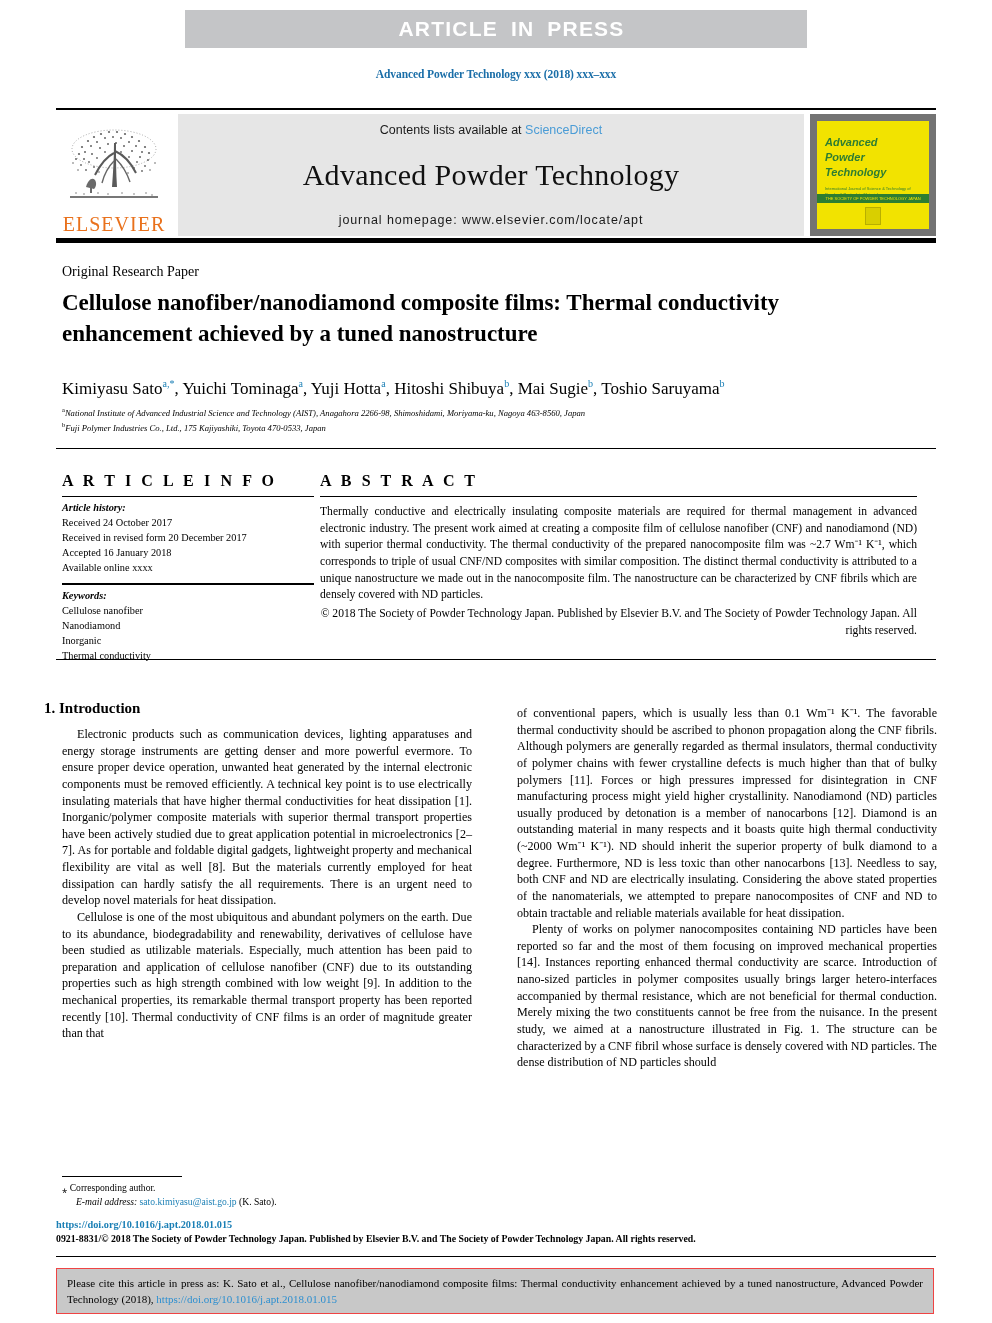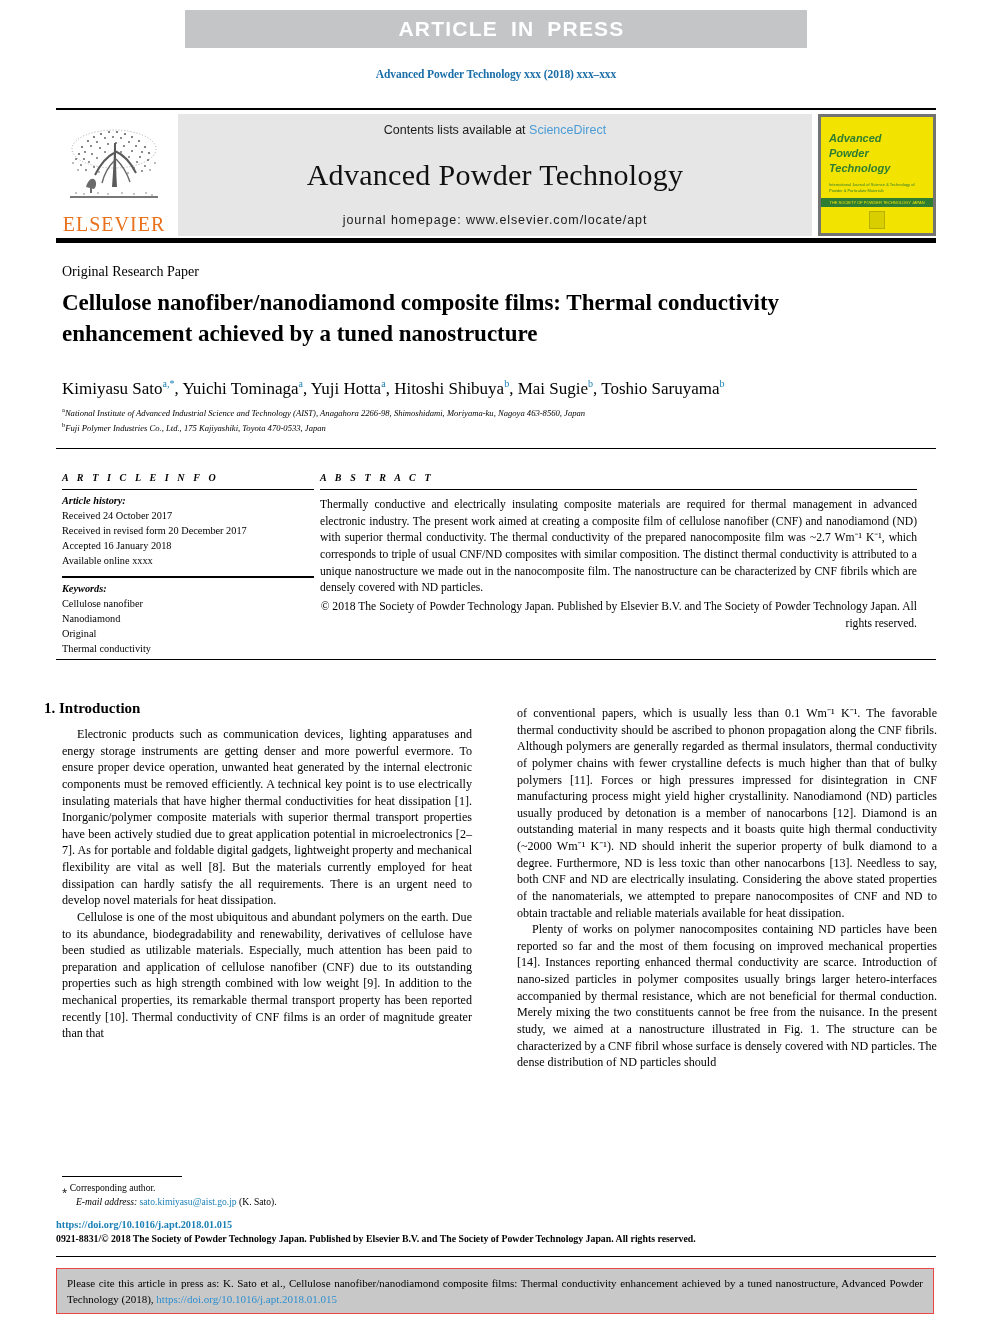--- a/index.html
+++ b/index.html
@@ -119,21 +119,21 @@
   }
   .homepage-line {
     font-family: "Liberation Sans", sans-serif;
     font-size: 12.5px;
     color: #1a1a1a;
     letter-spacing: 0.9px;
   }
   .mast-cover {
     width: 112px;
     flex: 0 0 112px;
-    border: 3px solid #737373;
+    border: 7px solid #737373;
     background: #f2e300;
     position: relative;
     overflow: hidden;
   }
   .cover-inner {
     position: absolute;
     left: 8px; right: 5px; top: 4px; bottom: 4px;
     background: #f2e300;
   }
   .cover-title {
@@ -222,24 +222,23 @@
     position: absolute;
     left: 56px;
     top: 448px;
     width: 880px;
     border-top: 1px solid #000;
     padding-top: 0;
   }
   .col-head {
     font-family: "Liberation Serif", serif;
     font-weight: bold;
-    font-size: 10px;
+    font-size: 16px;
     letter-spacing: 3.1px;
     padding-top: 12px;
-    font-style: italic;
   }
   .info-left {
     position: absolute;
     left: 62px;
     top: 460px;
     width: 252px;
   }
   .info-right {
     position: absolute;
     left: 320px;
@@ -522,21 +521,21 @@
     <div>Received 24 October 2017</div>
     <div>Received in revised form 20 December 2017</div>
     <div>Accepted 16 January 2018</div>
     <div>Available online xxxx</div>
   </div>
   <div class="thick-rule"></div>
   <div class="meta-body">
     <div class="lead">Keywords:</div>
     <div>Cellulose nanofiber</div>
     <div>Nanodiamond</div>
-    <div>Original</div>
+    <div>Inorganic</div>
     <div>Thermal conductivity</div>
   </div>
 </div>
 
 <div class="info-right">
   <div class="col-head">A B S T R A C T</div>
   <div class="thin-rule"></div>
   <div class="abs-body">Thermally conductive and electrically insulating composite materials are required for thermal management in advanced electronic industry. The present work aimed at creating a composite film of cellulose nanofiber (CNF) and nanodiamond (ND) with superior thermal conductivity. The thermal conductivity of the prepared nanocomposite film was ~2.7 Wm⁻¹ K⁻¹, which corresponds to triple of usual CNF/ND composites with similar composition. The distinct thermal conductivity is attributed to a unique nanostructure we made out in the nanocomposite film. The nanostructure can be characterized by CNF fibrils which are densely covered with ND particles.</div>
   <div class="abs-copy">© 2018 The Society of Powder Technology Japan. Published by Elsevier B.V. and The Society of Powder Technology Japan. All rights reserved.</div>
 </div>

